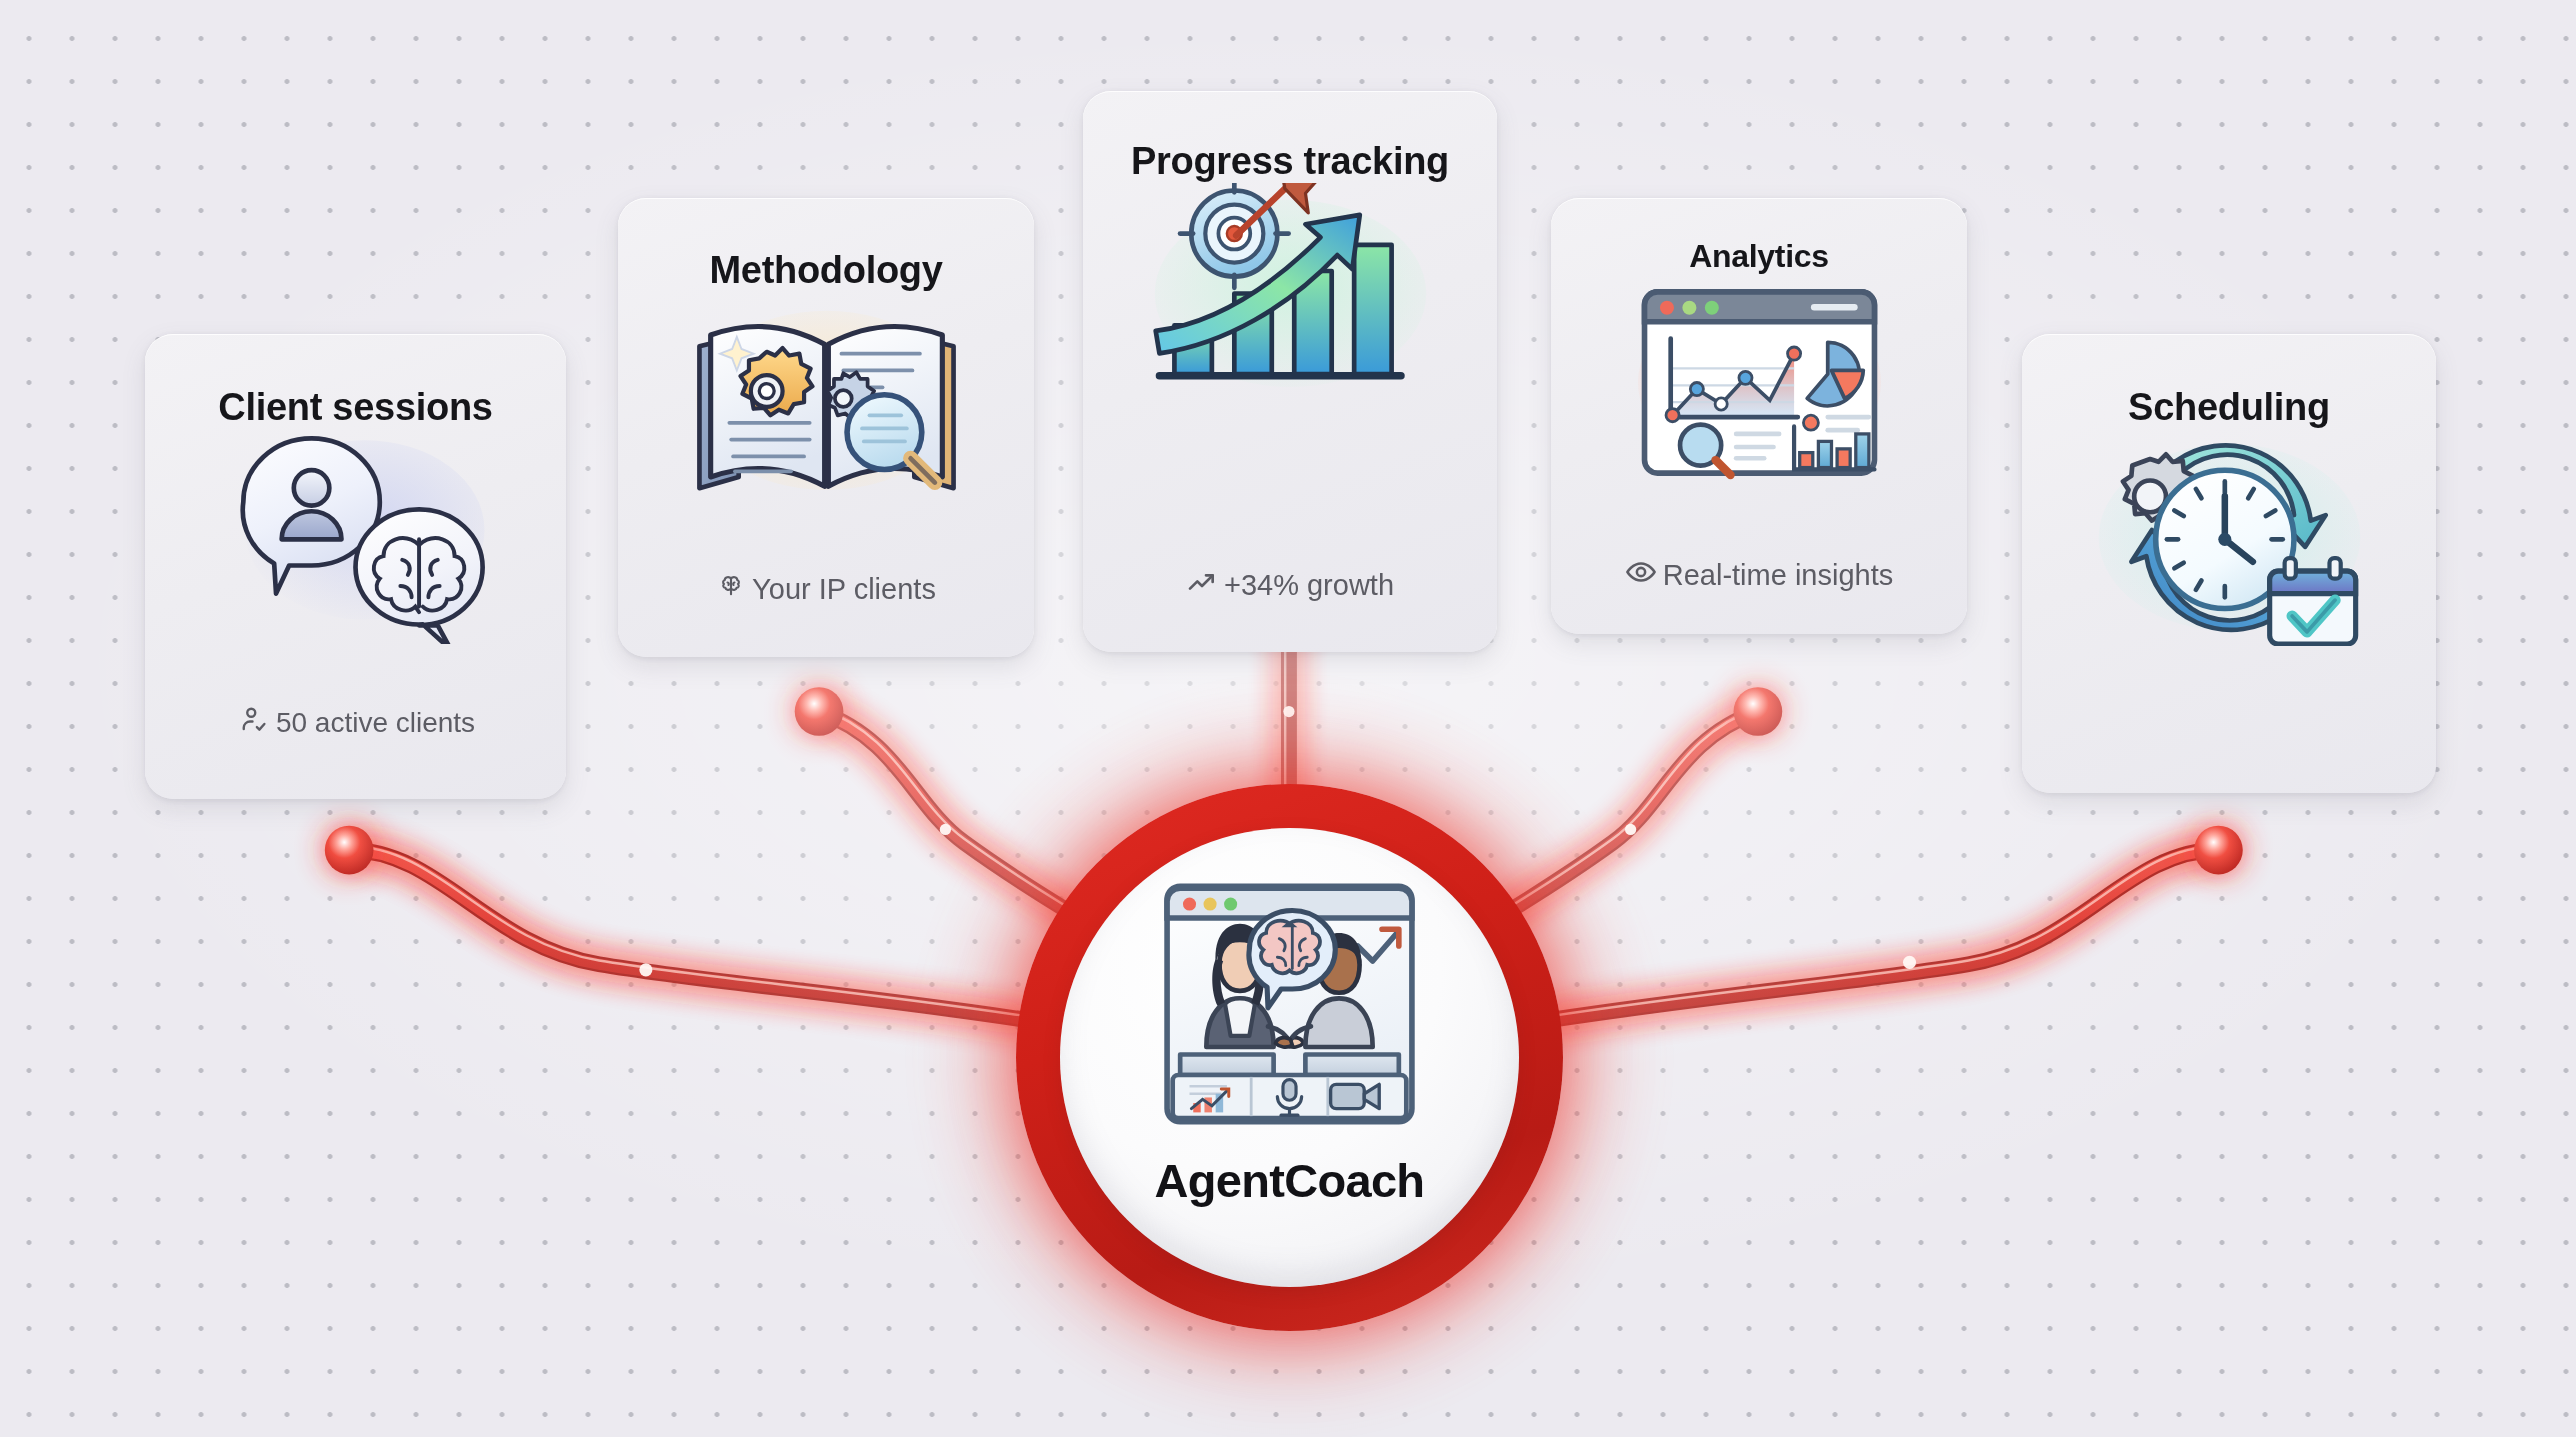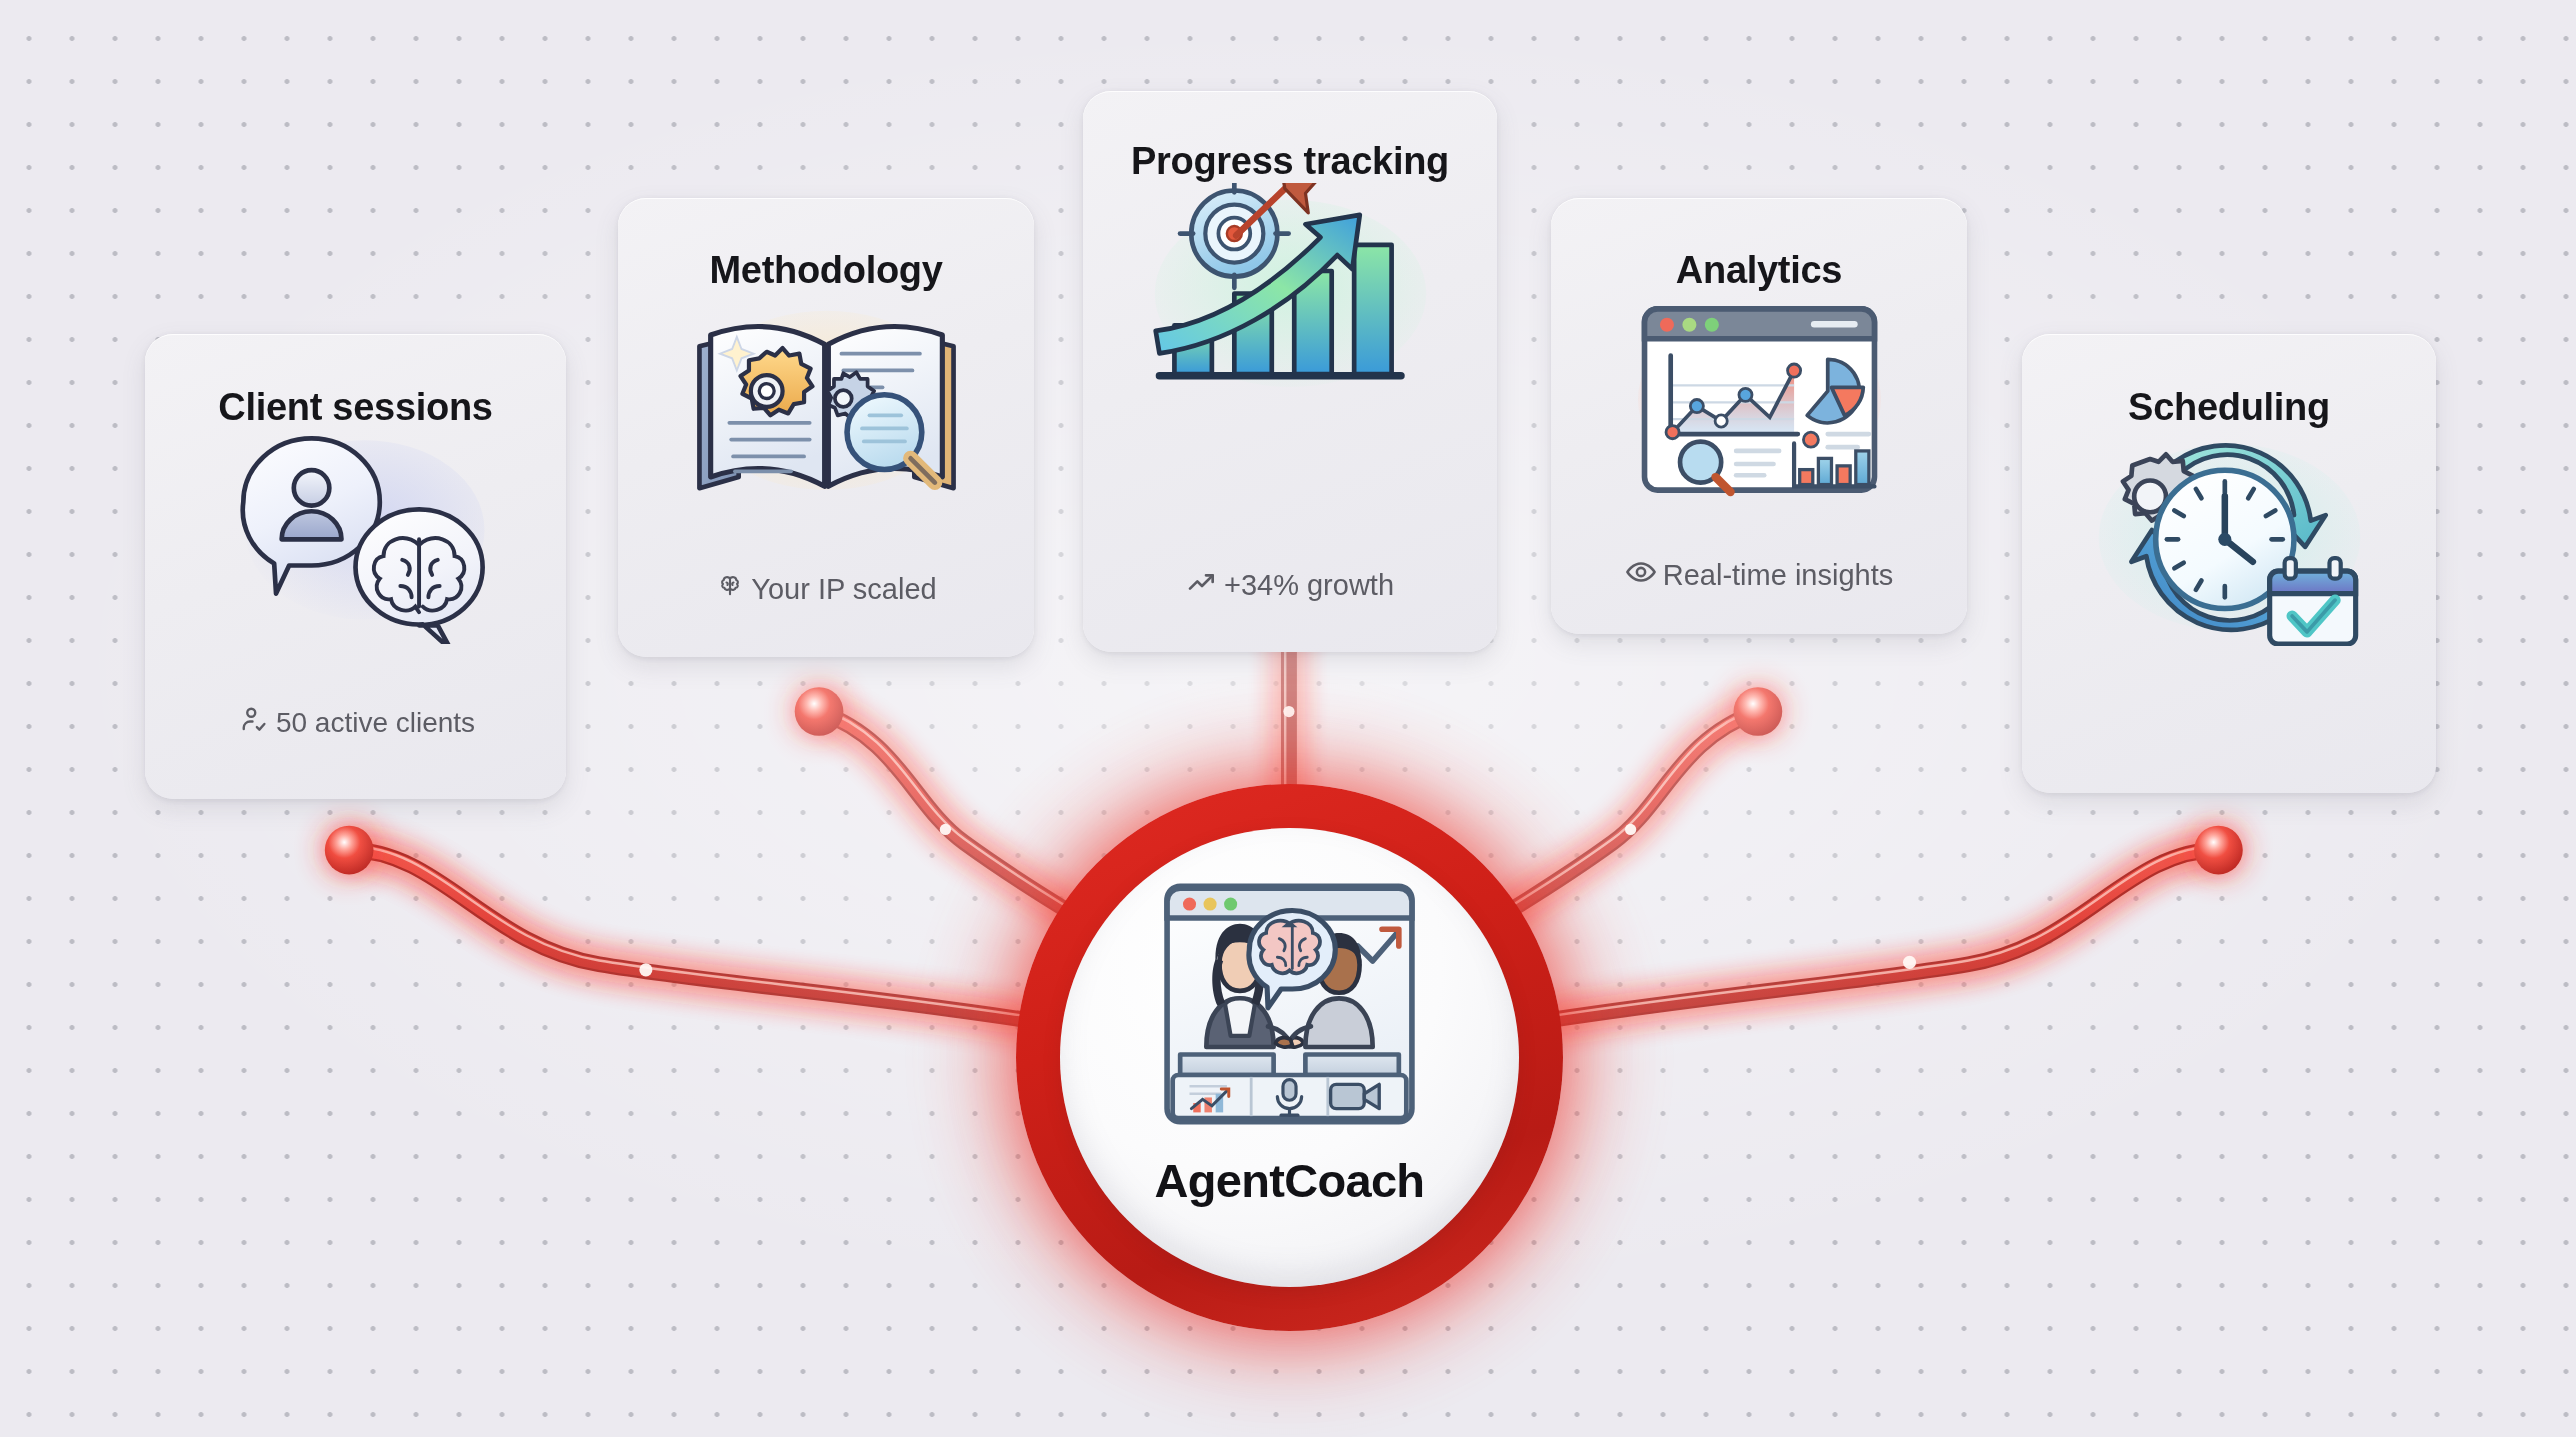--- a/index.html
+++ b/index.html
@@ -53,21 +53,21 @@
   
   #card-client   { left:145px;  top:334px; width:421px; height:465px;  }
   #card-method   { left:618px;  top:198px; width:416px; height:459px;  }
   #card-progress { left:1083px; top:91px;  width:414px; height:561px;  }
   #card-analytics{ left:1551px; top:198px; width:416px; height:436px;  }
   #card-schedule { left:2022px; top:334px; width:414px; height:459px;  }
 
   #card-client   .card-title{ font-size:38px; margin-top:52px; }
   #card-method   .card-title{ font-size:38px; margin-top:51px; }
   #card-progress .card-title{ font-size:38px; margin-top:49px; }
-  #card-analytics.card .card-title{ font-size:38px; margin-top:51px; }
+  #card-analytics.card .card-title{ font-size:32px; margin-top:40px; }
   #card-schedule .card-title{ font-size:38px; margin-top:52px; }
 
   #card-client   .card-cap{ font-size:28px; position:absolute; bottom:58px; left:4px; right:0; }
   #card-method   .card-cap{ font-size:29px; position:absolute; bottom:49px; left:0; right:0; }
   #card-progress .card-cap{ font-size:29px; position:absolute; bottom:47px; left:0; right:0; }
   #card-analytics.card .card-cap{ font-size:29px; position:absolute; bottom:39px; left:0; right:0; }
   #card-schedule .card-cap{ font-size:29px; position:absolute; bottom:54px; left:0; right:0; }
 
   
   #hub{
@@ -326,21 +326,21 @@
     <div class="card-cap">
       <span class="cap-ico">
         <svg width="30" height="30" viewBox="0 0 24 24" fill="none" stroke="#5c5c64" stroke-width="1.7" stroke-linecap="round" stroke-linejoin="round">
           <path d="M12 5.5v13"></path>
           <path d="M12 6c-1.6-2-5-1.2-5 1.2C5.6 7.6 5.2 9.6 6.4 10.4 5.2 11.5 5.9 13.6 7.5 13.4 7.8 15 10 15.6 11.2 14.6"></path>
           <path d="M12 6c1.6-2 5-1.2 5 1.2 1.4.4 1.8 2.4.6 3.2 1.2 1.1.5 3.2-1.1 3-.3 1.6-2.5 2.2-3.7 1.2"></path>
           <path d="M9.2 9.2c1 .2 1.3 1.2.8 2"></path>
           <path d="M14.8 9.2c-1 .2-1.3 1.2-.8 2"></path>
         </svg>
       </span>
-      <span class="cap-txt">Your IP scaled</span>
+      <span class="cap-txt">Your IP clients</span>
     </div>
   </div>
 
   <div class="card" id="card-progress">
     <div class="card-title">Progress tracking</div>
     <div class="card-art">
       <svg width="281" height="220" viewBox="0 0 300 235">
         <defs>
           <radialGradient id="pGlow" cx="50%" cy="45%" r="62%">
             <stop offset="0%" stop-color="#c9f3dc" stop-opacity="0.8"></stop>

